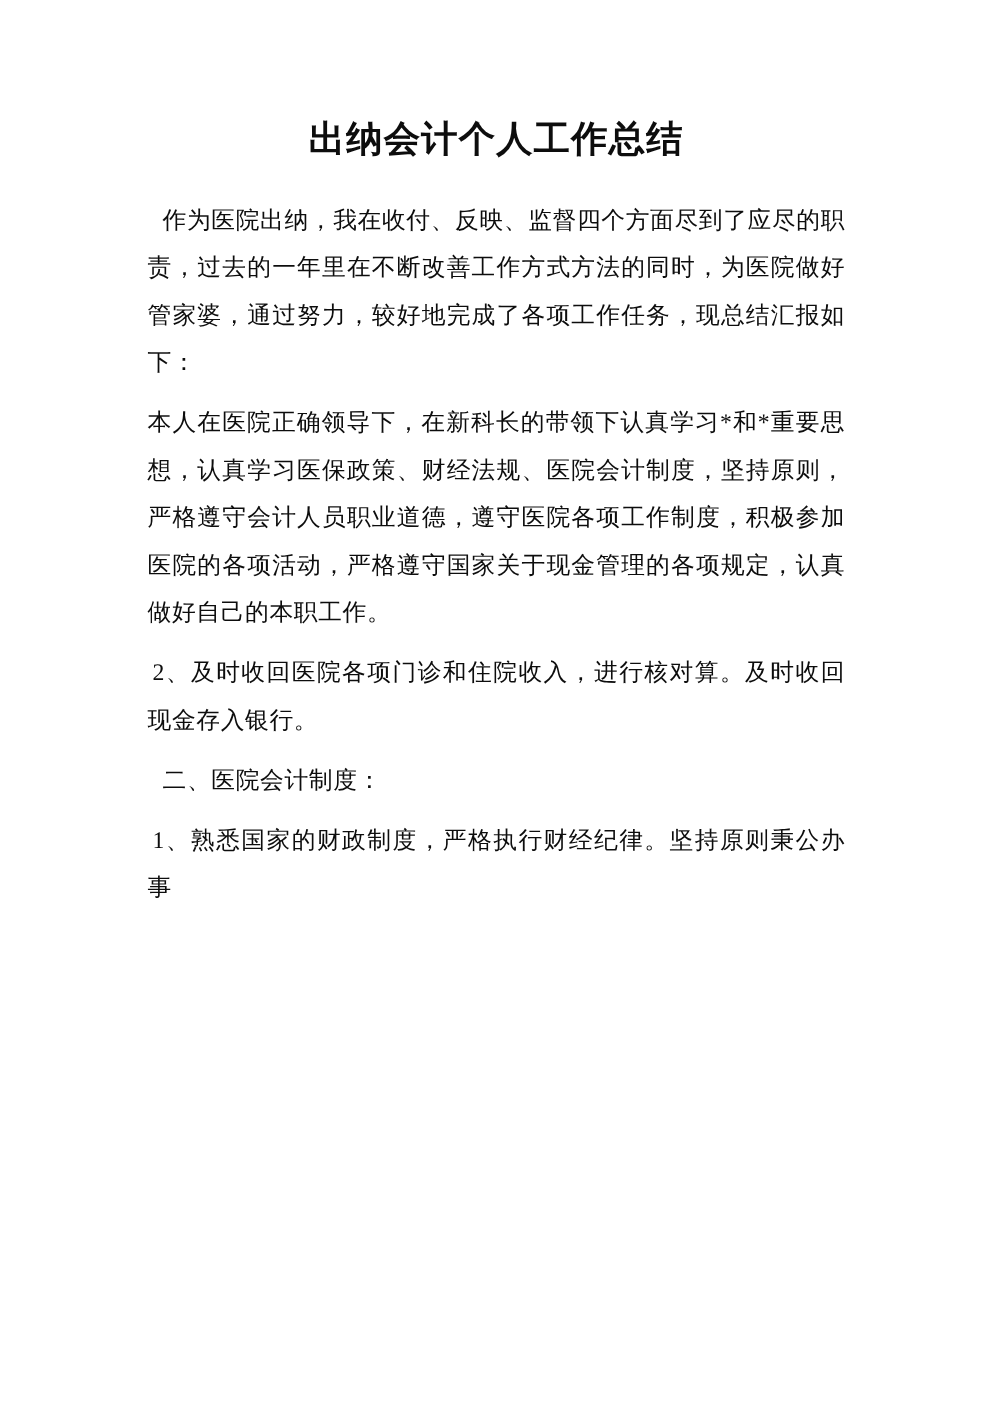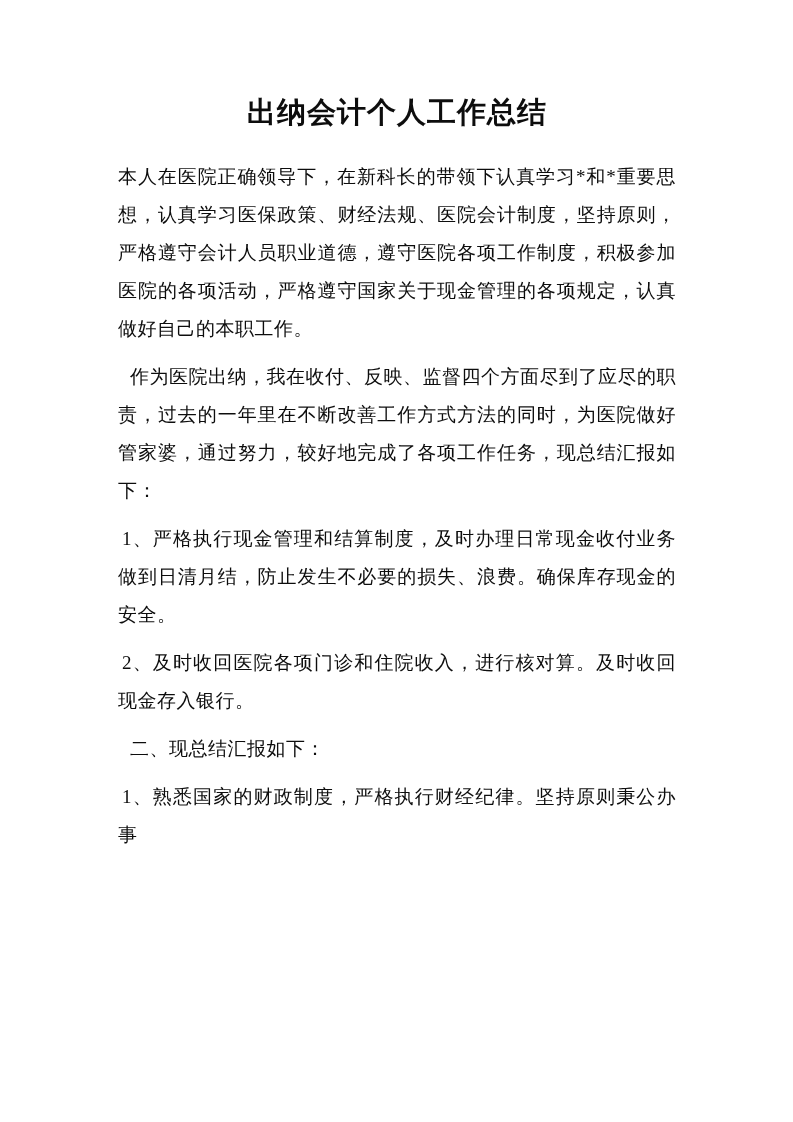--- a/index.html
+++ b/index.html
@@ -39,27 +39,26 @@
   .indent-sm { text-indent: 12px; }
   .indent-xs { text-indent: 4px; }
   .indent-md { text-indent: 8px; }
 </style>
 </head>
 <body>
 
 <div class="page">
   <h1 class="doc-title">出纳会计个人工作总结</h1>
 
+  <p class="para indent-sm">作为医院出纳，我在收付、反映、监督四个方面尽到了应尽的职责，过去的一年里在不断改善工作方式方法的同时，为医院做好管家婆，通过努力，较好地完成了各项工作任务，现总结汇报如下：</p>
+
   <p class="para">本人在医院正确领导下，在新科长的带领下认真学习*和*重要思想，认真学习医保政策、财经法规、医院会计制度，坚持原则，严格遵守会计人员职业道德，遵守医院各项工作制度，积极参加医院的各项活动，严格遵守国家关于现金管理的各项规定，认真做好自己的本职工作。</p>
 
-  <p class="para indent-sm">作为医院出纳，我在收付、反映、监督四个方面尽到了应尽的职责，过去的一年里在不断改善工作方式方法的同时，为医院做好管家婆，通过努力，较好地完成了各项工作任务，现总结汇报如下：</p>
 
-
-  <p class="para indent-xs">1、严格执行现金管理和结算制度，及时办理日常现金收付业务做到日清月结，防止发生不必要的损失、浪费。确保库存现金的安全。</p>
 
   <p class="para indent-xs">2、及时收回医院各项门诊和住院收入，进行核对算。及时收回现金存入银行。</p>
 
 
 
-  <p class="para heading">二、现总结汇报如下：</p>
+  <p class="para heading">二、医院会计制度：</p>
 
   <p class="para indent-xs">1、熟悉国家的财政制度，严格执行财经纪律。坚持原则秉公办事</p>
 </div>
 
 </body></html>

